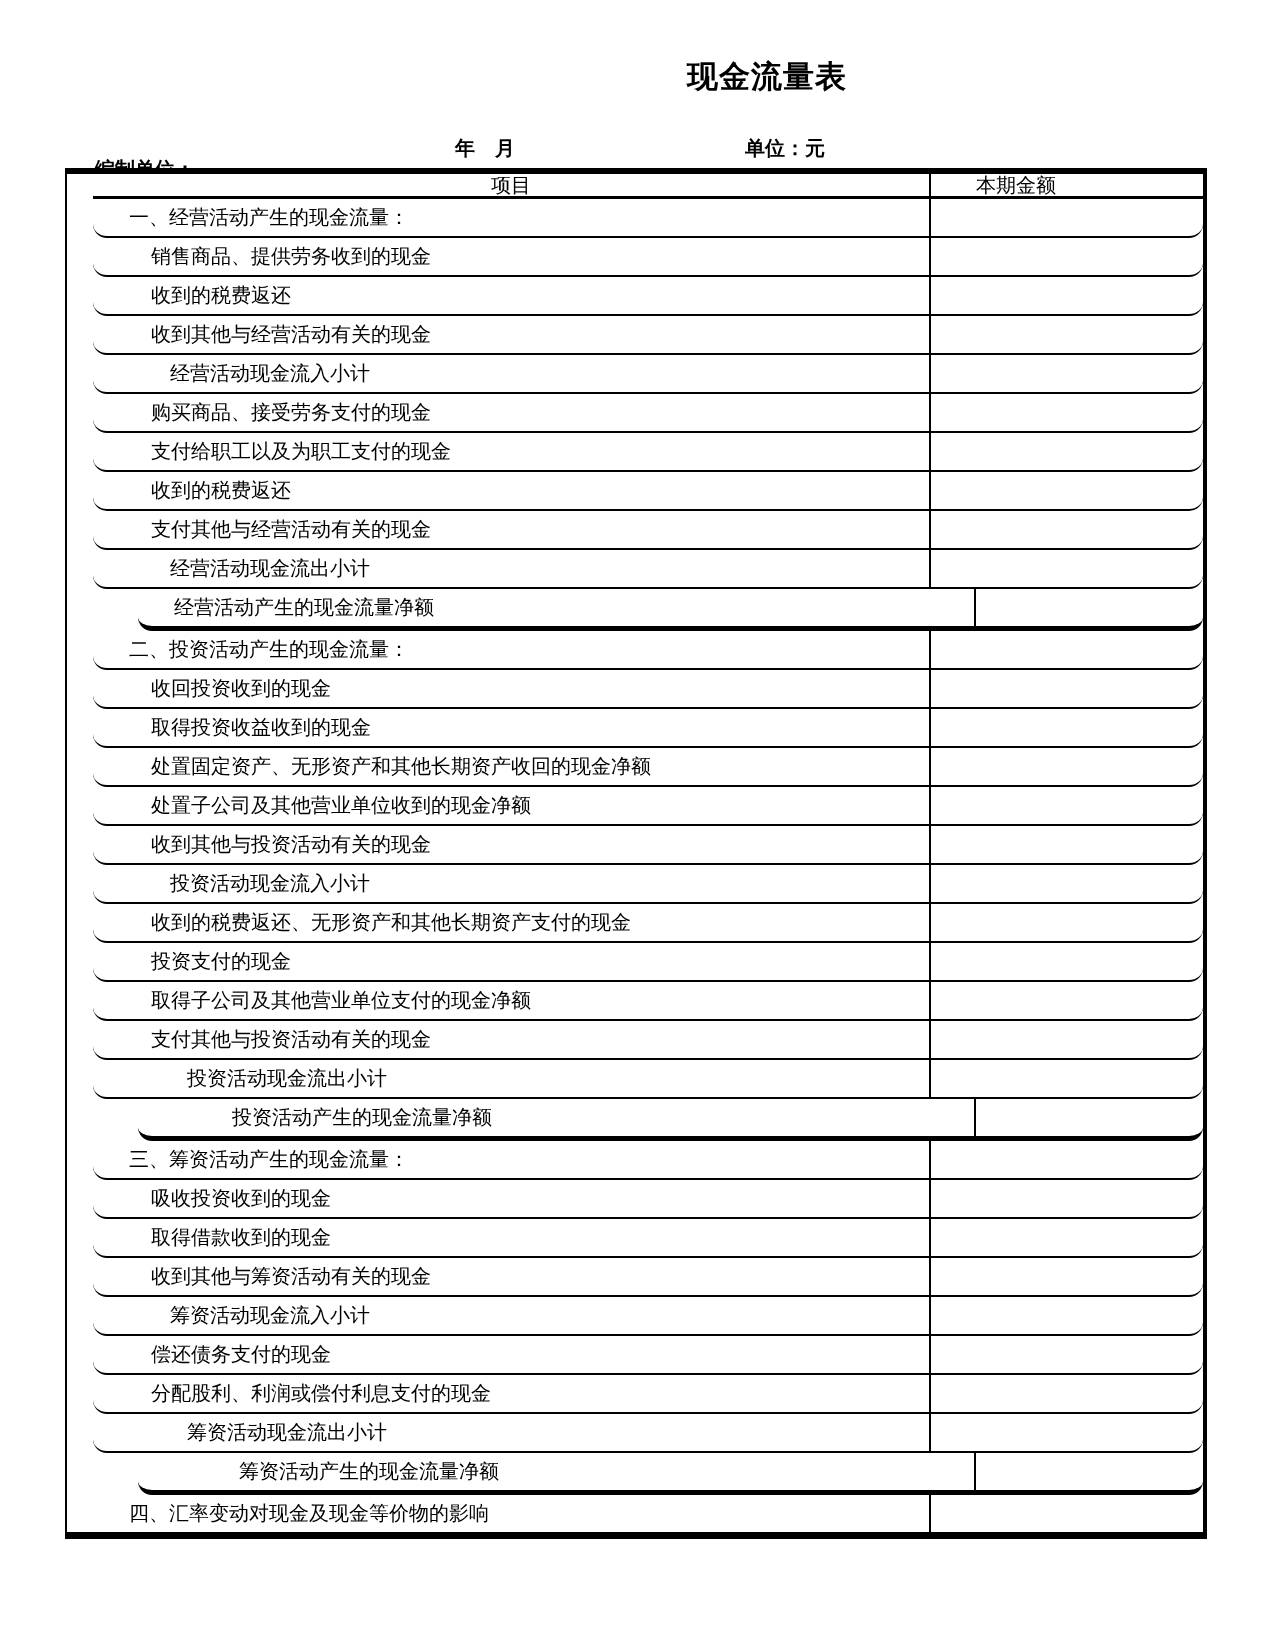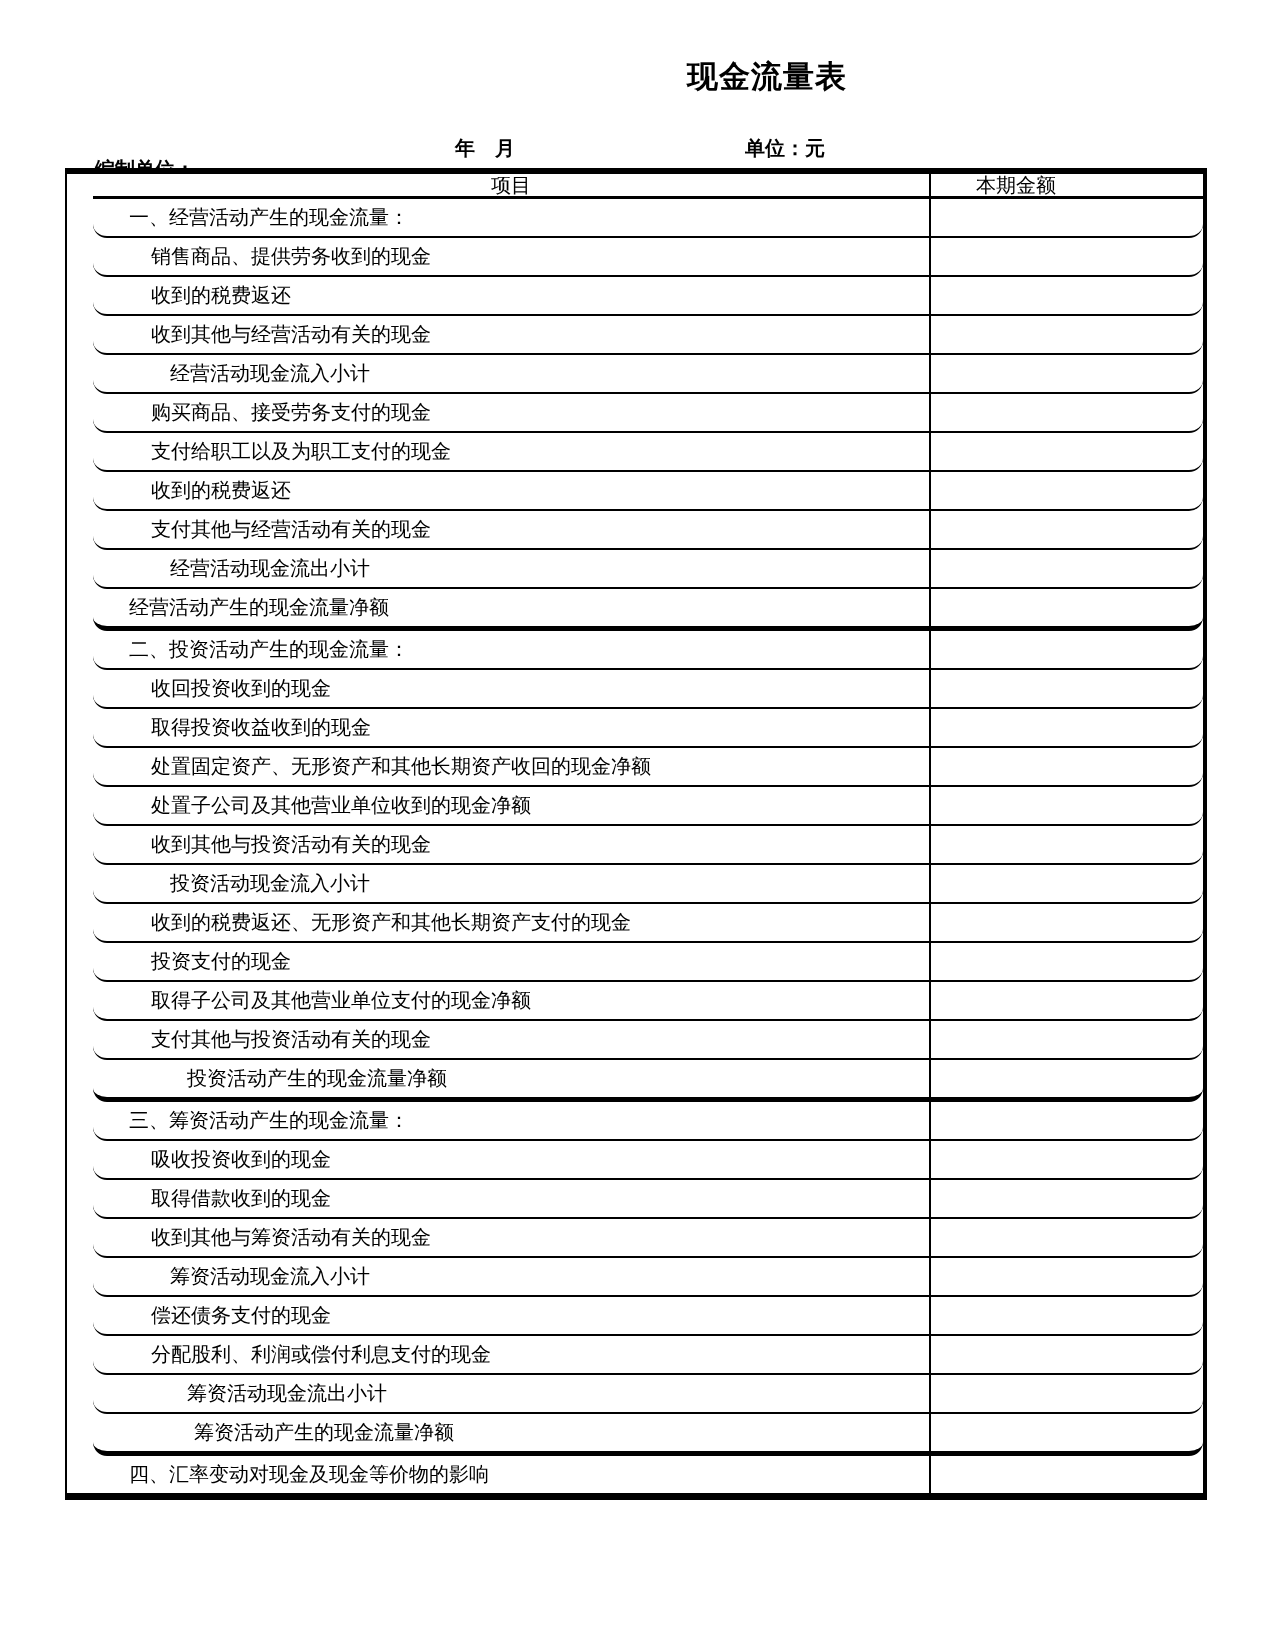--- a/index.html
+++ b/index.html
@@ -59,21 +59,21 @@
     display: flex;
     height: 22px;
     border-bottom: 3px solid #000;
   }
   .trow {
     display: flex;
     height: 37px;
     border-bottom: 2px solid #000;
     border-radius: 14px;
   }
-  .trow.thick { border-bottom-width: 5px; }
+  .trow.thick { border-bottom-width: 5px; margin-left: 45px; }
   .trow:last-child { border-bottom: none; }
 
   .cell {
     box-sizing: border-box;
     display: flex;
     align-items: center;
     font-size: 20px;
     overflow: hidden;
     white-space: nowrap;
   }
@@ -190,20 +190,24 @@
         <div class="cell c2"></div>
       </div>
       <div class="trow">
         <div class="cell c1 ind-2">取得子公司及其他营业单位支付的现金净额</div>
         <div class="cell c2"></div>
       </div>
       <div class="trow">
         <div class="cell c1 ind-2">支付其他与投资活动有关的现金</div>
         <div class="cell c2"></div>
       </div>
+      <div class="trow">
+        <div class="cell c1 ind-4">投资活动现金流出小计</div>
+        <div class="cell c2"></div>
+      </div>
       <div class="trow thick">
         <div class="cell c1 ind-4">投资活动产生的现金流量净额</div>
         <div class="cell c2"></div>
       </div>
       <div class="trow">
         <div class="cell c1 ind-1">三、筹资活动产生的现金流量：</div>
         <div class="cell c2"></div>
       </div>
       <div class="trow">
         <div class="cell c1 ind-2">吸收投资收到的现金</div>

